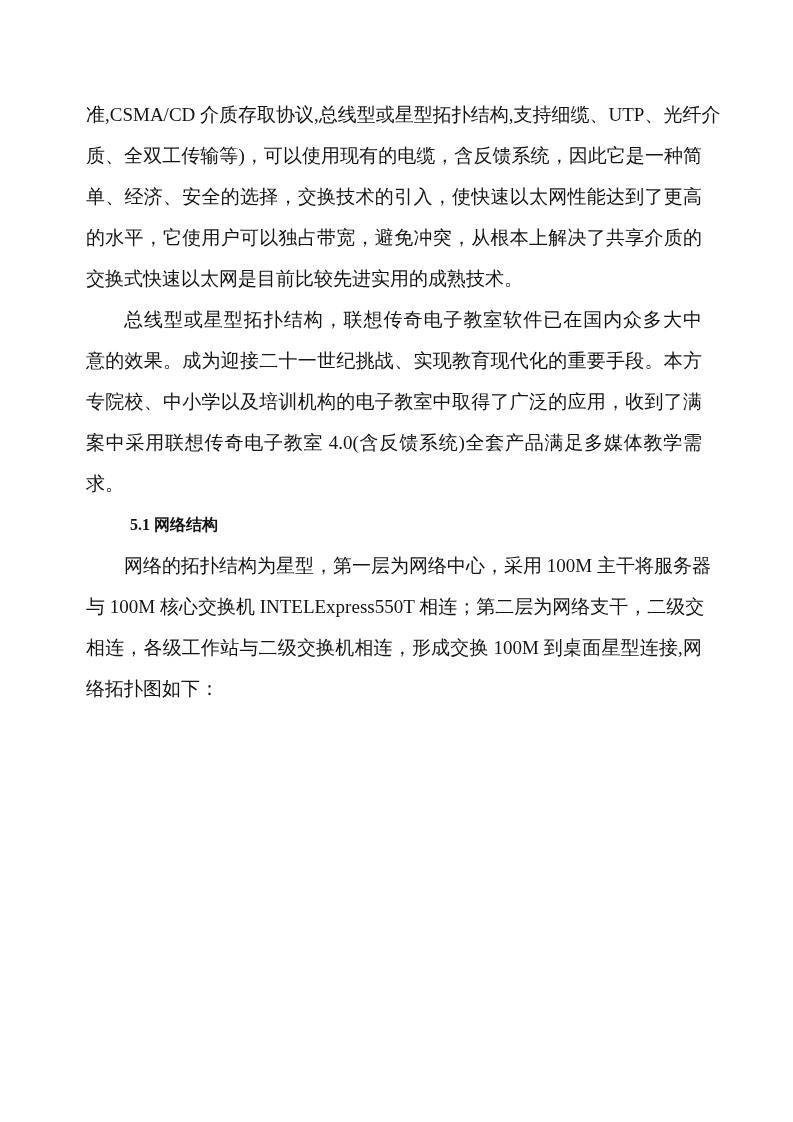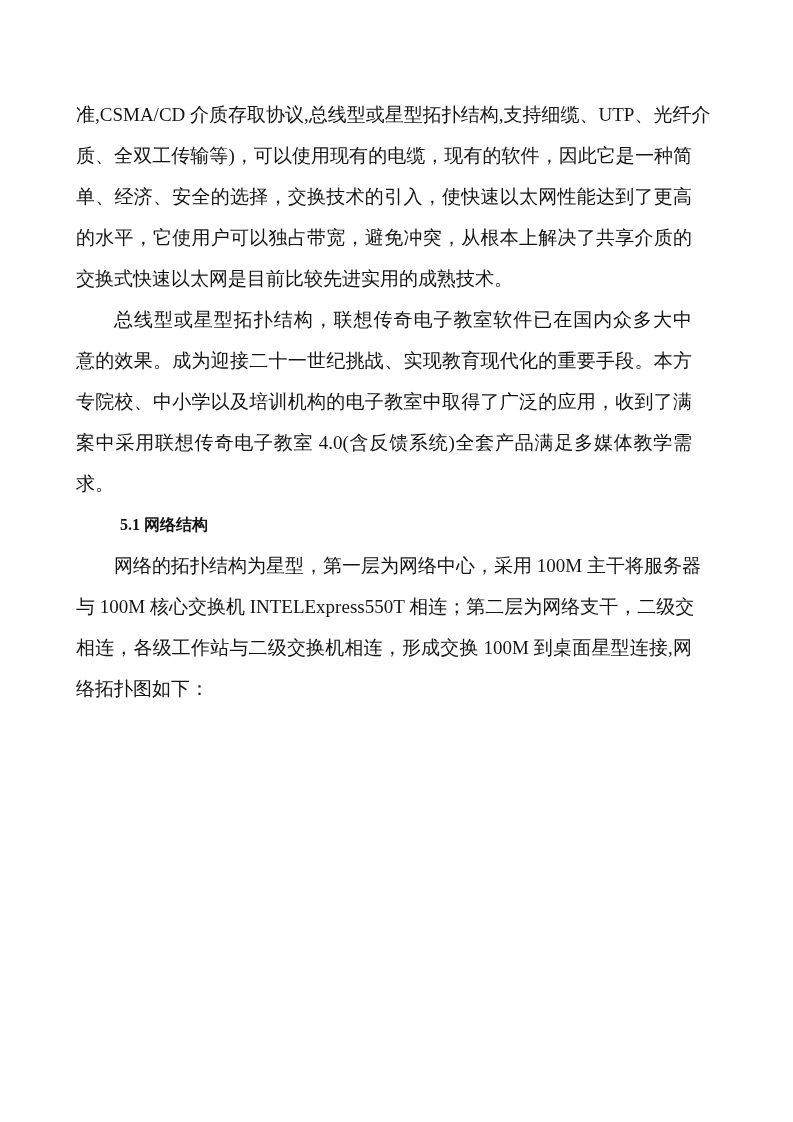--- a/index.html
+++ b/index.html
@@ -11,21 +11,21 @@
     position: relative;
     width: 793px;
     height: 1122px;
     background: #ffffff;
     overflow: hidden;
     font-family: "Liberation Serif", "DejaVu Serif", serif;
     color: #141414;
   }
   .content {
     position: absolute;
-    left: 76px;
+    left: 86px;
     top: 94px;
     width: 616px;
   }
   .line {
     height: 41px;
     line-height: 41px;
     font-size: 19px;
     letter-spacing: 0;
     white-space: nowrap;
     text-align: justify;
@@ -45,21 +45,21 @@
     font-size: 16px;
     padding-left: 44px;
   }
 </style>
 </head>
 <body>
 
 <div class="page">
   <div class="content" style="color: rgb(20, 20, 20);">
       <div class="line">准,CSMA/CD 介质存取协议,总线型或星型拓扑结构,支持细缆、UTP、光纤介</div>
-      <div class="line">质、全双工传输等)，可以使用现有的电缆，现有的软件，因此它是一种简</div>
+      <div class="line">质、全双工传输等)，可以使用现有的电缆，含反馈系统，因此它是一种简</div>
       <div class="line">单、经济、安全的选择，交换技术的引入，使快速以太网性能达到了更高</div>
       <div class="line">的水平，它使用户可以独占带宽，避免冲突，从根本上解决了共享介质的</div>
       <div class="line plain">交换式快速以太网是目前比较先进实用的成熟技术。</div>
       <div class="line indent">总线型或星型拓扑结构，联想传奇电子教室软件已在国内众多大中</div>
       <div class="line">意的效果。成为迎接二十一世纪挑战、实现教育现代化的重要手段。本方</div>
       <div class="line">专院校、中小学以及培训机构的电子教室中取得了广泛的应用，收到了满</div>
       <div class="line">案中采用联想传奇电子教室 4.0(含反馈系统)全套产品满足多媒体教学需</div>
       <div class="line plain">求。</div>
       <div class="line heading plain">5.1 网络结构</div>
       <div class="line indent">网络的拓扑结构为星型，第一层为网络中心，采用 100M 主干将服务器</div>

